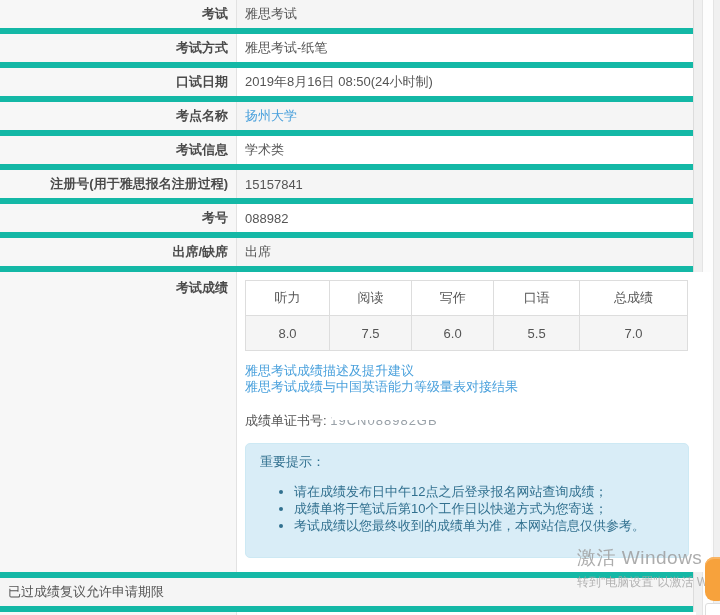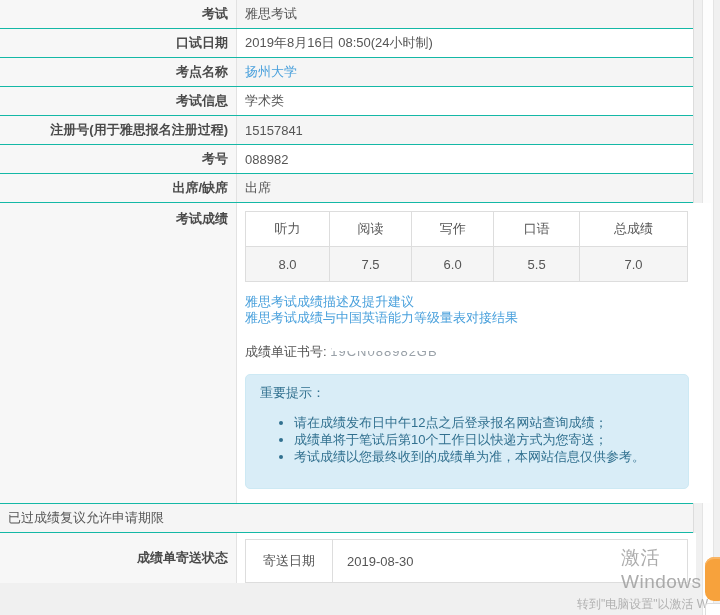--- a/index.html
+++ b/index.html
@@ -2,21 +2,21 @@
 <html><head>
 <meta charset="utf-8">
 <style>
   html,body{margin:0;padding:0;}
   body{font-family:"Liberation Sans","DejaVu Sans",sans-serif;}
   .page{position:relative;width:720px;height:615px;overflow:hidden;background:#f0f0f0;font-size:13px;color:#555;}
   .scroll-strip{position:absolute;left:702px;top:0;width:10px;height:615px;background:#fdfdfd;border-left:1px solid #e4e4e4;border-right:1px solid #e4e4e4;}
   .panel{position:absolute;left:0;top:0;width:693px;background:#fff;border-right:1px solid #dcdcdc;}
   .panel-header{height:33px;background:linear-gradient(180deg,#0a58bb 0%,#0a58bb 24%,#0b63cd 34%,#0b63cd 100%);color:#fff;font-weight:bold;display:flex;align-items:center;}
   .panel-header span{margin-left:-4px;letter-spacing:0.5px;font-size:13px;}
-  .row{display:flex;border-bottom:1px solid #14b8a6;min-height:28px;}
+  .row{display:flex;border-bottom:6px solid #14b8a6;min-height:28px;}
   .row-label{width:228px;background:#f7f7f7;border-right:1px solid #e2e2e2;text-align:right;padding-right:8px;font-weight:bold;color:#4a4a4a;display:flex;align-items:center;justify-content:flex-end;flex:none;}
   .row-value{flex:1;padding-left:8px;display:flex;align-items:center;background:#fff;}
   .row.odd .row-value{background:#f5f5f5;}
   .row-value a{color:#49a0dc;text-decoration:none;}
   .row-scores .row-label{align-items:flex-start;padding-top:7px;}
   .row-scores .row-value{display:block;padding:8px 22px 14px 8px;}
   .score-table{border-collapse:collapse;width:443px;margin-top:0;}
   .score-table td{border:1px solid #ddd;text-align:center;height:32px;color:#555;}
   .score-table tr.sc-head td{background:#fff;}
   .score-table tr.sc-vals td{background:#f5f5f5;}
@@ -30,40 +30,44 @@
   .notice-title{margin-bottom:3px;}
   .notice ul{margin:12px;padding-left:22px;}
   .notice li{line-height:17px;}
   .row-delivery{border-bottom:none;min-height:28px;}
   .row-delivery .row-value{display:block;padding:6px 8px 0 8px;}
   .delivery-table{border-collapse:collapse;width:443px;}
   .delivery-table td{border:1px solid #ddd;height:40px;color:#555;}
   .dv-label{width:84px;text-align:center;}
   .dv-value{padding-left:14px;}
   .watermark{position:absolute;left:577px;top:545px;color:#9e9e9e;opacity:0.85;pointer-events:none;}
-  .wm1{font-size:19px;letter-spacing:0.5px;margin-left:44px;}
+  .wm1{font-size:19px;letter-spacing:0.5px;}
   .wm2{font-size:12px;margin-top:3px;color:#a6a6a6;}
   .float-widget{position:absolute;left:705px;top:557px;width:22px;height:44px;background:#f7a23c;border-radius:9px;box-shadow:inset 0 2px 0 #f9b565;}
   .float-widget-box{position:absolute;left:705px;top:603px;width:18px;height:14px;background:#fff;border:1px solid #ddd;border-radius:3px;}
 </style>
 </head>
 <body>
 
 <div class="page">
 
   <div class="scroll-strip"></div>
 
   <div class="panel">
 
 
     <div class="row odd">
       <div class="row-label">考试</div>
       <div class="row-value">雅思考试</div>
     </div>
 
+    <div class="row">
+      <div class="row-label">考试方式</div>
+      <div class="row-value">雅思考试-纸笔</div>
+    </div>
 
 
     <div class="row">
       <div class="row-label">口试日期</div>
       <div class="row-value">2019年8月16日 08:50(24小时制)</div>
     </div>
 
     <div class="row odd">
       <div class="row-label">考点名称</div>
       <div class="row-value">

